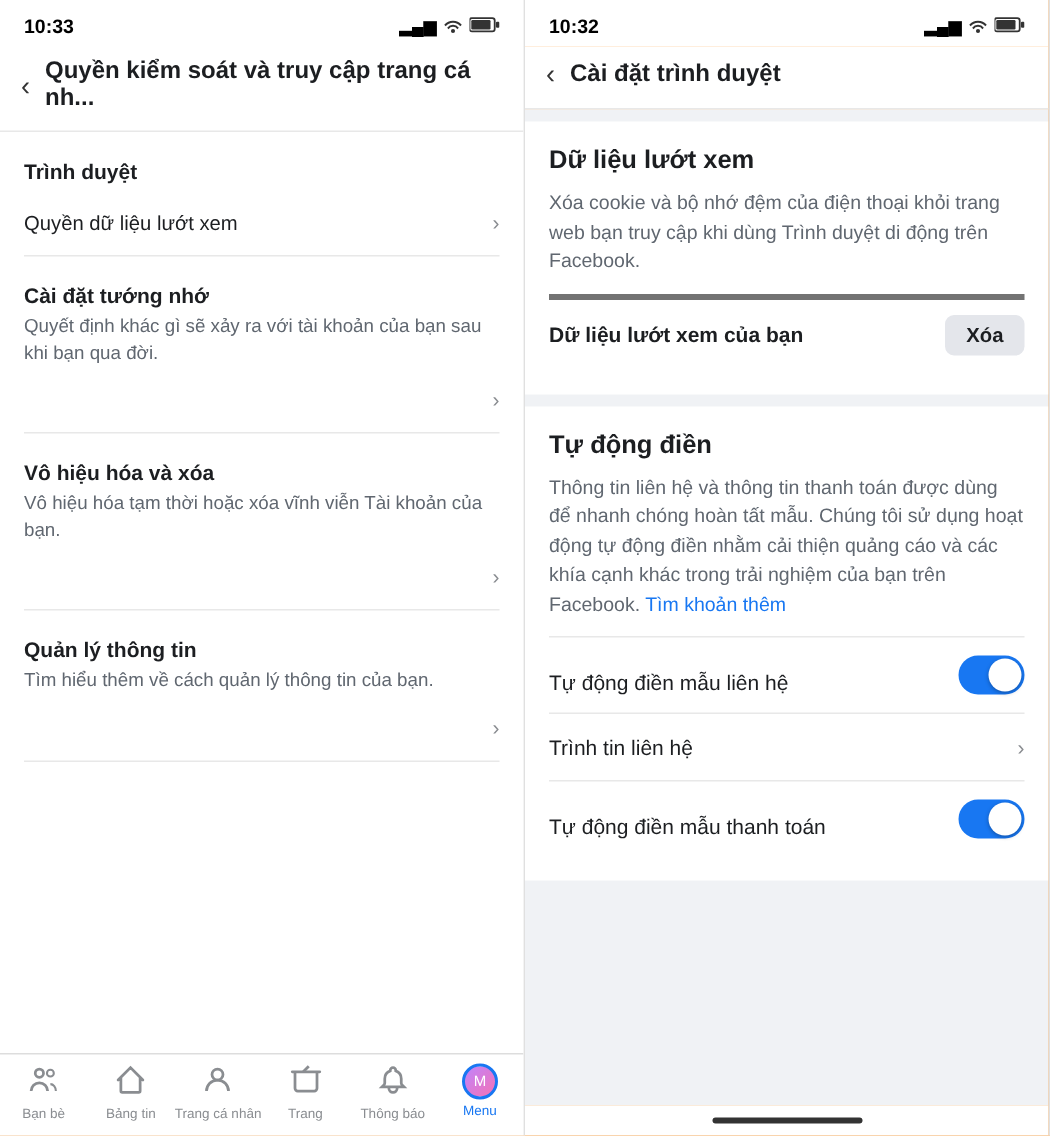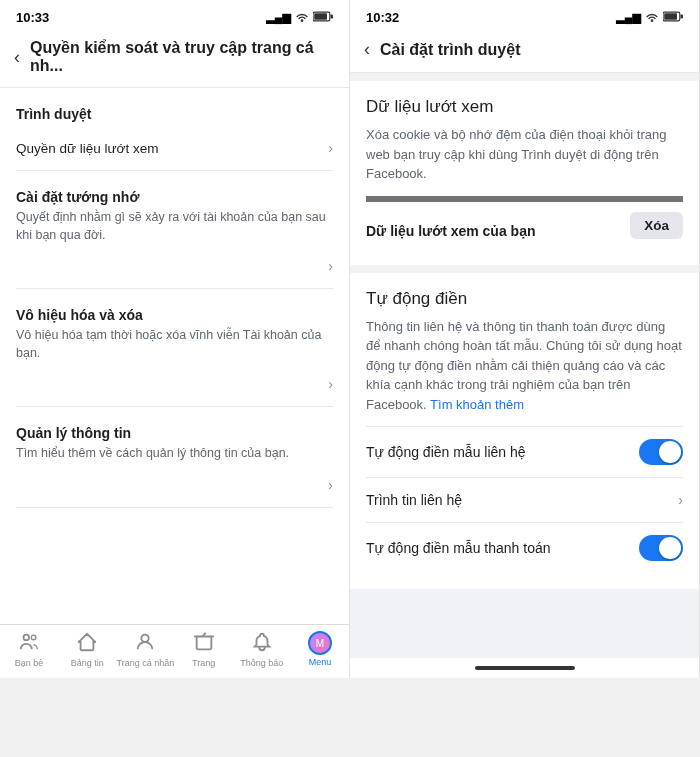--- a/index.html
+++ b/index.html
@@ -8,21 +8,21 @@
       height: 757px;
       display: flex;
       font-family: -apple-system, 'Helvetica Neue', Arial, sans-serif;
       background: #f0f0f0;
       overflow: hidden;
     }
 
     
     .panel {
       width: 350px;
-      height: 678px;
+      height: 757px;
       background: #fff;
       display: flex;
       flex-direction: column;
       overflow: hidden;
       border-right: 1px solid #e0e0e0;
     }
 
     
     .status-bar {
       display: flex;
@@ -145,38 +145,38 @@
     }
 
     
     .section-card {
       background: #fff;
       margin-bottom: 8px;
       padding: 16px;
     }
     .card-title {
       font-size: 17px;
-      font-weight: 400;
+      font-weight: 700;
       color: #1c1e21;
       margin-bottom: 8px;
     }
     .card-desc {
       font-size: 13px;
       color: #606770;
       line-height: 1.5;
       margin-bottom: 12px;
     }
     .card-desc a { color: #1877f2; text-decoration: none; }
 
     .data-row {
       display: flex;
       justify-content: space-between;
-      align-items: flex-end;
+      align-items: center;
       padding: 10px 0;
-      border-top: 6px solid #737373;
+      border-top: 4px solid #737373;
     }
     .data-row-label {
       font-size: 14px;
       font-weight: 600;
       color: #1c1e21;
     }
     .xoa-btn {
       background: #e4e6eb;
       border: none;
       border-radius: 6px;
@@ -184,21 +184,21 @@
       font-size: 13.5px;
       font-weight: 600;
       color: #1c1e21;
       cursor: pointer;
     }
 
     
     .toggle-row {
       display: flex;
       justify-content: space-between;
-      align-items: center;
+      align-items: flex-end;
       padding: 12px 0;
       border-top: 1px solid #e8e8e8;
     }
     .toggle-label {
       font-size: 14px;
       color: #1c1e21;
     }
     .toggle {
       width: 44px;
       height: 26px;
@@ -286,21 +286,21 @@
     <div class="section-group">
       <div class="section-label">Trình duyệt</div>
       <div class="section-row">
         <span class="section-row-label">Quyền dữ liệu lướt xem</span>
         <span class="chevron">›</span>
       </div>
     </div>
 
     <div class="section-group">
       <div class="section-label">Cài đặt tướng nhớ</div>
-      <div class="section-desc">Quyết định nhằm gì sẽ xảy ra với tài khoản của bạn sau khi bạn qua đời.</div>
+      <div class="section-desc">Quyết định khác gì sẽ xảy ra với tài khoản của bạn sau khi bạn qua đời.</div>
       <div class="section-row">
         <span class="section-row-label" style="color:#606770; font-size:12.5px;"></span>
         <span class="chevron">›</span>
       </div>
     </div>
 
     <div class="section-group">
       <div class="section-label">Vô hiệu hóa và xóa</div>
       <div class="section-desc">Vô hiệu hóa tạm thời hoặc xóa vĩnh viễn Tài khoản của bạn.</div>
       <div class="section-row">

